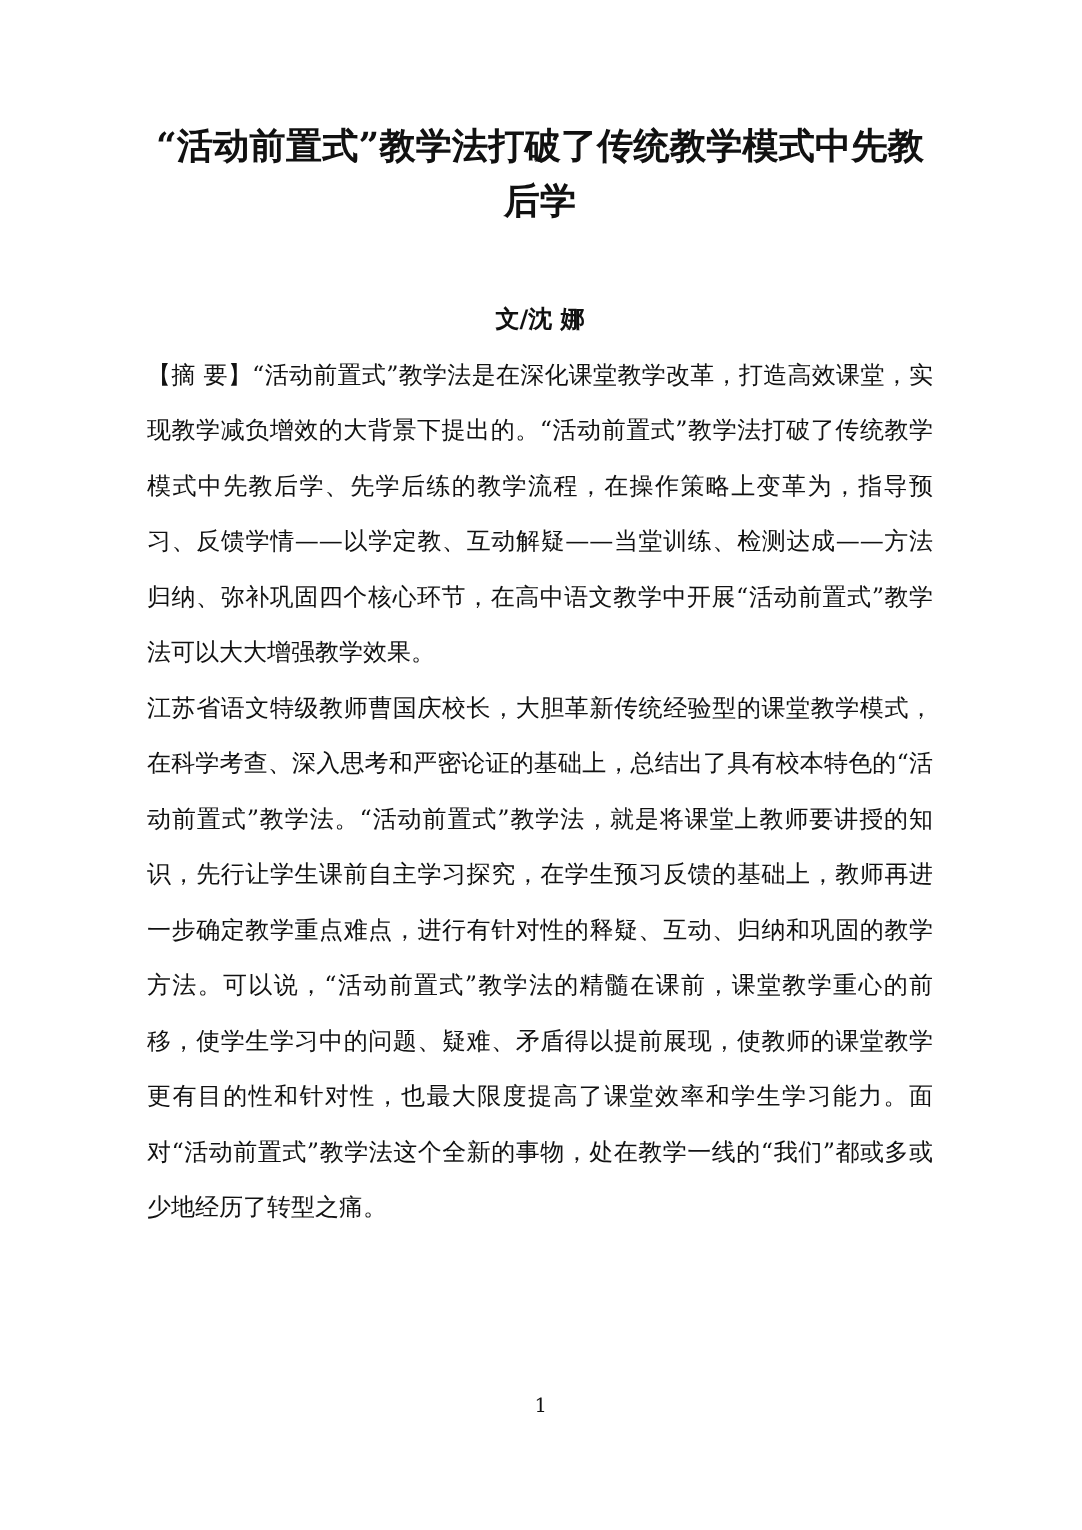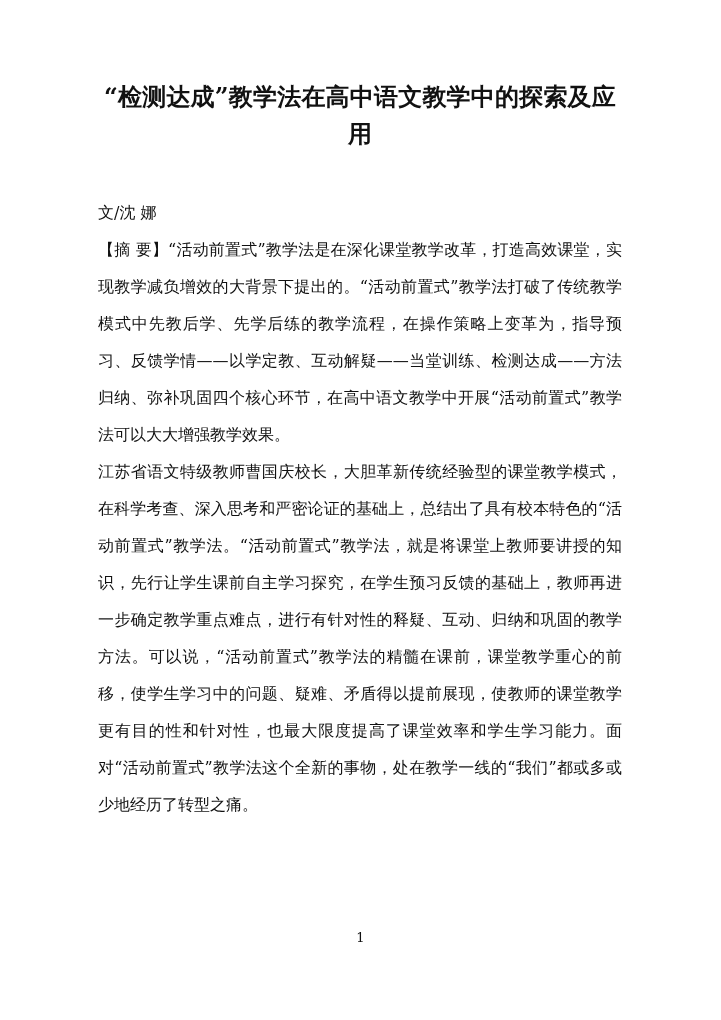--- a/index.html
+++ b/index.html
@@ -43,21 +43,22 @@
     letter-spacing: 0.2px;
     font-family: "DejaVu Serif", "Liberation Serif", serif;
   }
 
   
   .byline {
     margin: 0;
     padding-top: 42px;
     font-size: 16px;
     line-height: 37px;
-    text-align: left;
+    text-align: center;
+    font-weight: bold;
   }
 
   .para {
     margin: 0;
     font-size: 16px;
     line-height: 37px;
     text-align: justify;
     text-align-last: left;
     text-justify: inter-character;
     word-break: break-all;
@@ -90,21 +91,21 @@
     color: #111111;
   }
 </style>
 </head>
 <body>
 
 <div class="page">
 
   <div class="content">
 
-    <h1 class="doc-title">“检测达成”教学法在高中语文教学中的探索及应用</h1>
+    <h1 class="doc-title">“活动前置式”教学法打破了传统教学模式中先教后学</h1>
 
     <p class="byline">文/沈 娜</p>
 
     <p class="para abstract">【摘 要】“活动前置式”教学法是在深化课堂教学改革，打造高效课堂，实现教学减负增效的大背景下提出的。“活动前置式”教学法打破了传统教学模式中先教后学、先学后练的教学流程，在操作策略上变革为，指导预习、反馈学情——以学定教、互动解疑——当堂训练、检测达成——方法归纳、弥补巩固四个核心环节，在高中语文教学中开展“活动前置式”教学法可以大大增强教学效果。</p>
 
 
     <p class="para">江苏省语文特级教师曹国庆校长，大胆革新传统经验型的课堂教学模式，在科学考查、深入思考和严密论证的基础上，总结出了具有校本特色的“活动前置式”教学法。“活动前置式”教学法，就是将课堂上教师要讲授的知识，先行让学生课前自主学习探究，在学生预习反馈的基础上，教师再进一步确定教学重点难点，进行有针对性的释疑、互动、归纳和巩固的教学方法。可以说，“活动前置式”教学法的精髓在课前，课堂教学重心的前移，使学生学习中的问题、疑难、矛盾得以提前展现，使教师的课堂教学更有目的性和针对性，也最大限度提高了课堂效率和学生学习能力。面对“活动前置式”教学法这个全新的事物，处在教学一线的“我们”都或多或少地经历了转型之痛。</p>
 
   </div>
 

